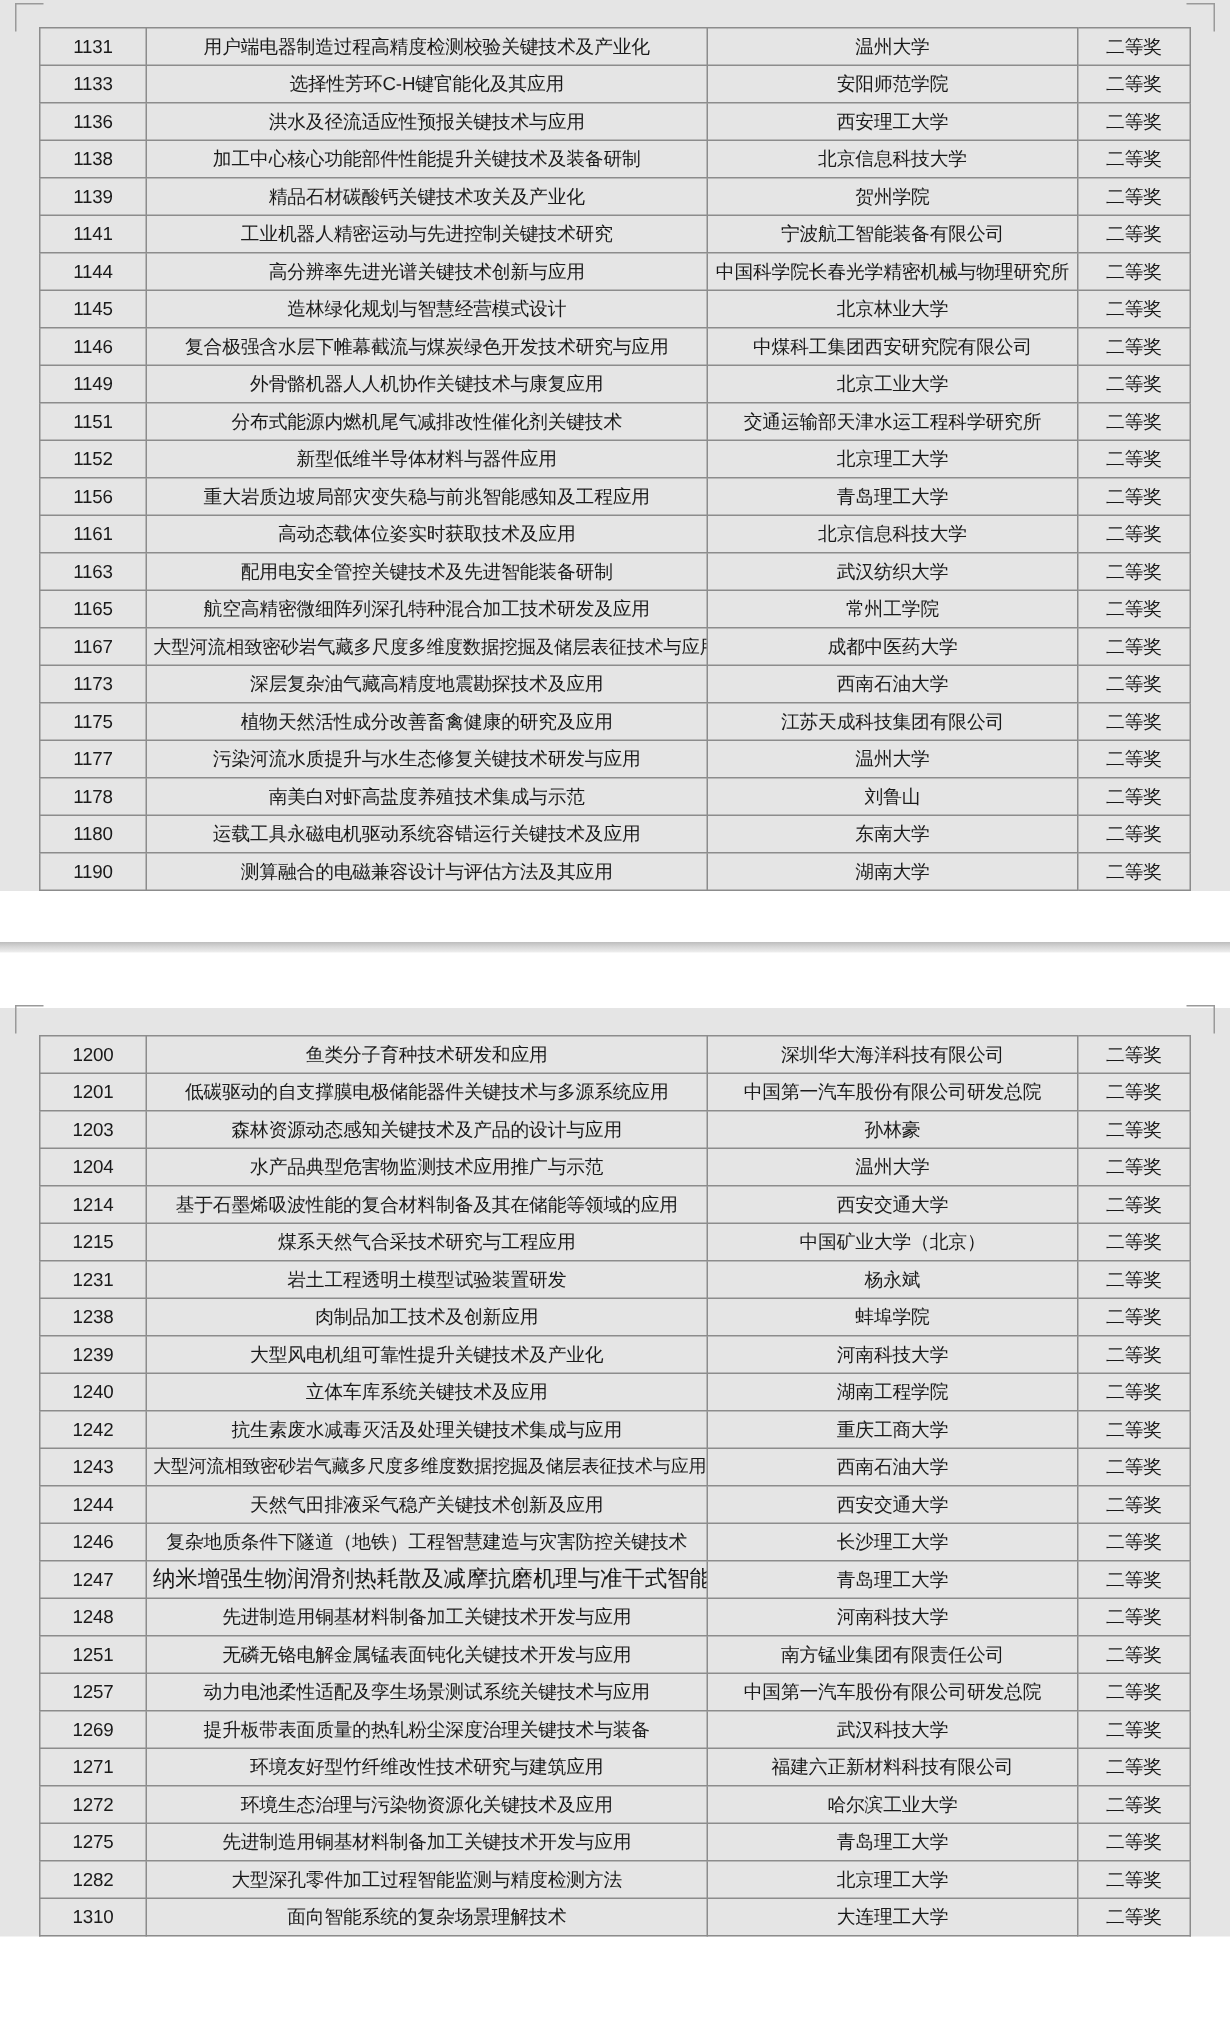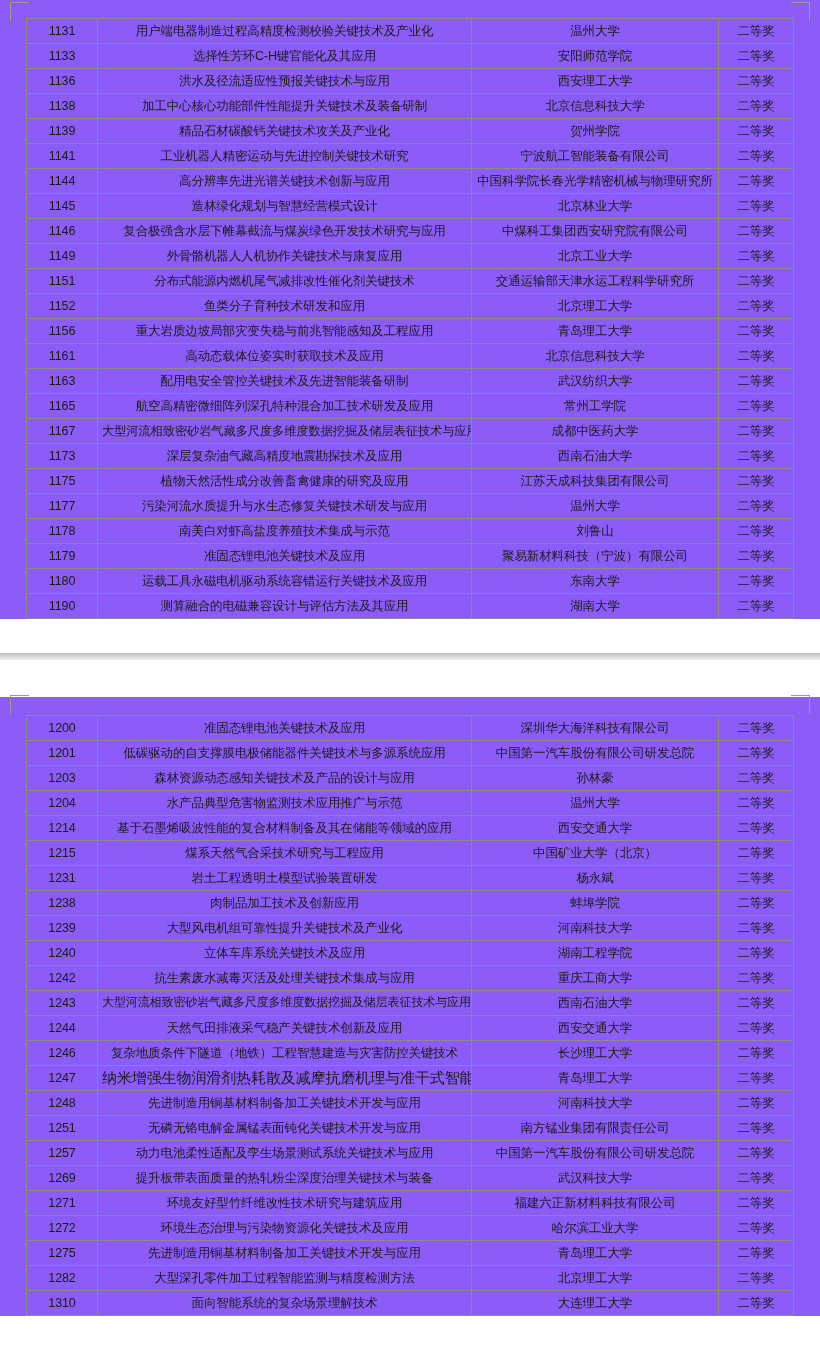--- a/index.html
+++ b/index.html
@@ -11,21 +11,21 @@
     width: 820px;
     height: 1348px;
     font-family: "Liberation Sans", "DejaVu Sans", sans-serif;
     color: #1a1a1a;
     overflow: hidden;
     position: relative;
   }
 
   .page {
     position: relative;
-    background: #8b5cf6;
+    background: #e5e5e5;
     box-sizing: border-box;
   }
 
   
   .page-gap {
     position: relative;
     height: 78px;
     background: #ffffff;
   }
   .page-gap .band {
@@ -155,21 +155,21 @@
               <td class="col-award">二等奖</td>
             </tr>
             <tr>
               <td class="col-id">1151</td>
               <td class="col-name">分布式能源内燃机尾气减排改性催化剂关键技术</td>
               <td class="col-org">交通运输部天津水运工程科学研究所</td>
               <td class="col-award">二等奖</td>
             </tr>
             <tr>
               <td class="col-id">1152</td>
-              <td class="col-name">鱼类分子育种技术研发和应用</td>
+              <td class="col-name">新型低维半导体材料与器件应用</td>
               <td class="col-org">北京理工大学</td>
               <td class="col-award">二等奖</td>
             </tr>
             <tr>
               <td class="col-id">1156</td>
               <td class="col-name">重大岩质边坡局部灾变失稳与前兆智能感知及工程应用</td>
               <td class="col-org">青岛理工大学</td>
               <td class="col-award">二等奖</td>
             </tr>
             <tr>
@@ -214,26 +214,20 @@
               <td class="col-org">温州大学</td>
               <td class="col-award">二等奖</td>
             </tr>
             <tr>
               <td class="col-id">1178</td>
               <td class="col-name">南美白对虾高盐度养殖技术集成与示范</td>
               <td class="col-org">刘鲁山</td>
               <td class="col-award">二等奖</td>
             </tr>
             <tr>
-              <td class="col-id">1179</td>
-              <td class="col-name">准固态锂电池关键技术及应用</td>
-              <td class="col-org">聚易新材料科技（宁波）有限公司</td>
-              <td class="col-award">二等奖</td>
-            </tr>
-            <tr>
               <td class="col-id">1180</td>
               <td class="col-name">运载工具永磁电机驱动系统容错运行关键技术及应用</td>
               <td class="col-org">东南大学</td>
               <td class="col-award">二等奖</td>
             </tr>
             <tr>
               <td class="col-id">1190</td>
               <td class="col-name">测算融合的电磁兼容设计与评估方法及其应用</td>
               <td class="col-org">湖南大学</td>
               <td class="col-award">二等奖</td>
@@ -252,21 +246,21 @@
 
   <section class="page" style="padding-top:18px;">
     <span class="crop tl" style="left:10px; top:-2px;"></span>
     <span class="crop tr" style="right:10px; top:-2px;"></span>
 
     <div class="table-wrap">
       <table class="award-table">
         <tbody id="tbody-1">
             <tr>
               <td class="col-id">1200</td>
-              <td class="col-name">准固态锂电池关键技术及应用</td>
+              <td class="col-name">鱼类分子育种技术研发和应用</td>
               <td class="col-org">深圳华大海洋科技有限公司</td>
               <td class="col-award">二等奖</td>
             </tr>
             <tr>
               <td class="col-id">1201</td>
               <td class="col-name">低碳驱动的自支撑膜电极储能器件关键技术与多源系统应用</td>
               <td class="col-org">中国第一汽车股份有限公司研发总院</td>
               <td class="col-award">二等奖</td>
             </tr>
             <tr>

